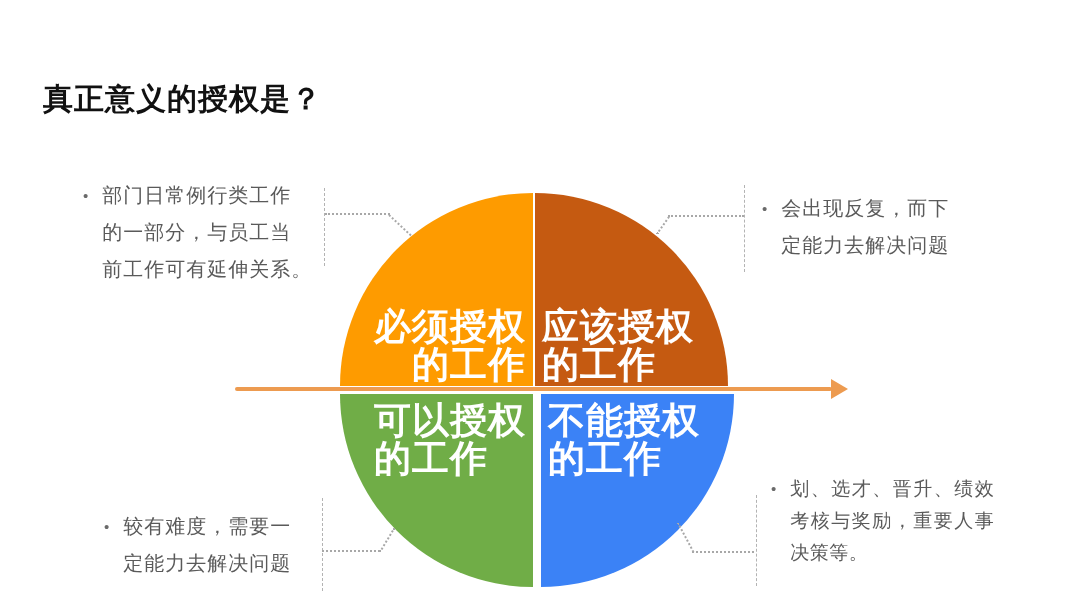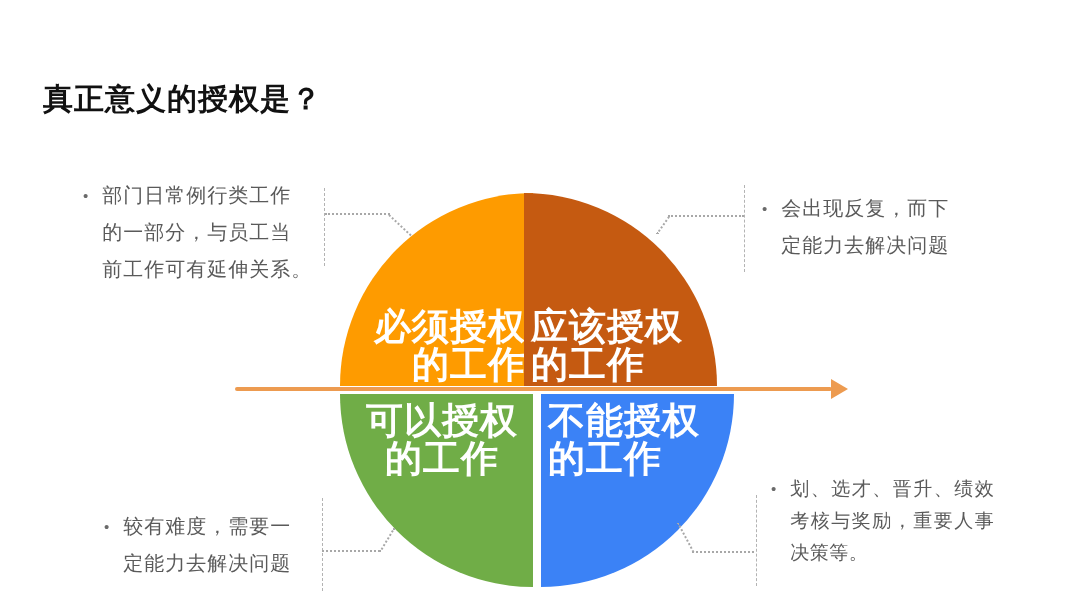--- a/index.html
+++ b/index.html
@@ -9,30 +9,30 @@
     font-family:Liberation Sans, sans-serif;
     margin-top:43px;
   }
   .title {
     position:absolute; left:43px; top:36px;
     font-size:30px; font-weight:800; color:#111111; letter-spacing:1px;
   }
   
   .q { position:absolute; width:193px; height:193px; }
   .q-tl { left:340px; top:150px; border-top-left-radius:100%; }
-  .q-tr { left:524px; top:150px; border-top-right-radius:100%; }
+  .q-tr { left:535px; top:150px; border-top-right-radius:100%; }
   .q-bl { left:340px; top:351px; border-bottom-left-radius:100%; }
   .q-br { left:541px; top:351px; border-bottom-right-radius:100%; }
   .qlabel {
     position:absolute; color:#ffffff; font-weight:700;
     font-size:37px; line-height:38px; letter-spacing:1px; white-space:nowrap;
   }
   .qlabel-tl { right:7px; bottom:2px; text-align:right; }
   .qlabel-tr { left:7px;  bottom:2px; text-align:left; }
-  .qlabel-bl { right:15px; top:8px;    text-align:center; }
+  .qlabel-bl { right:7px; top:8px;    text-align:left; }
   .qlabel-br { left:7px;  top:8px;    text-align:left; }
   
   .arrow-line { position:absolute; left:235px; top:344px; width:597px; height:4px; border-radius:2px; }
   .arrow-head {
     position:absolute; left:831px; top:336px; width:0; height:0;
     border-top:10px solid transparent; border-bottom:10px solid transparent;
     border-left:17px solid #ED9B50;
   }
   
   .dash-v { position:absolute; width:0; border-left:1px dashed #b3b3b3; }

